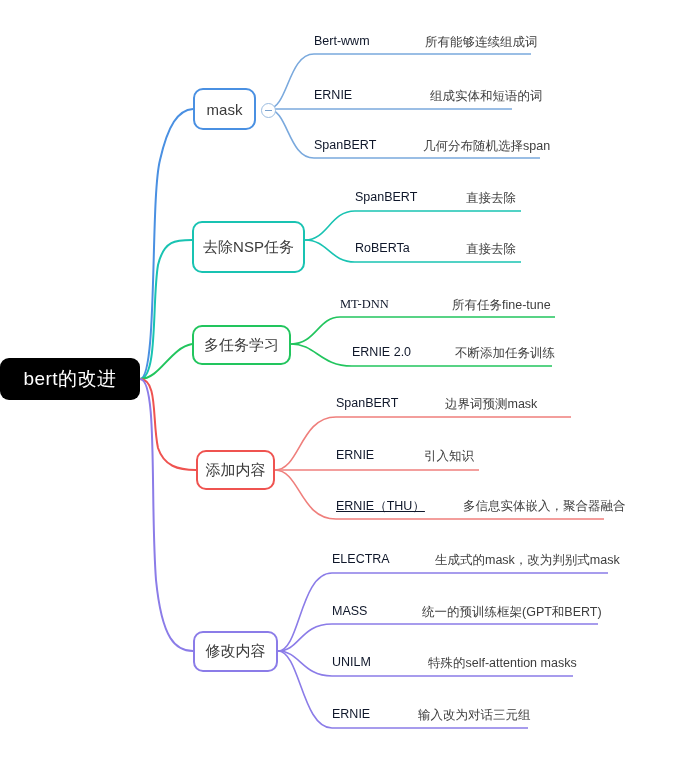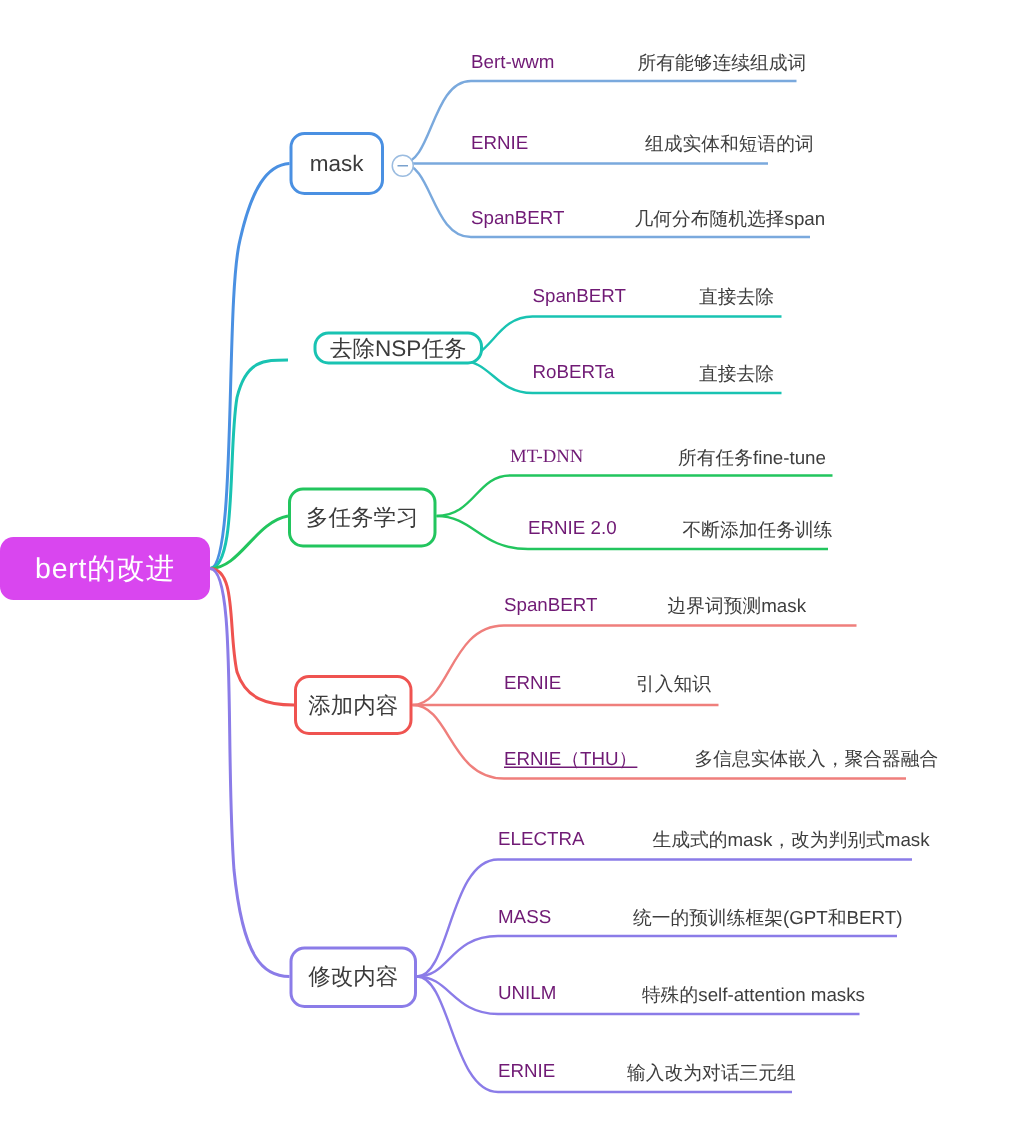--- a/index.html
+++ b/index.html
@@ -31,40 +31,40 @@
   }
   .node {
     position: absolute;
     box-sizing: border-box;
     display: flex;
     align-items: center;
     justify-content: center;
     white-space: nowrap;
   }
   .root-node {
-    background: #d946ef;
+    background: #000000;
     color: #ffffff;
     border-radius: 9px;
     font-size: 19px;
     letter-spacing: 0.5px;
     padding: 16px 14px;
   }
   .branch-node {
     background: #ffffff;
     border: 2px solid #888;
     border-radius: 10px;
     font-size: 15px;
     color: #3b3b3b;
     padding: 0 12px;
     justify-content: center;
   }
   .leaf-label {
     position: absolute;
     font-size: 12.5px;
-    color: #701a75;
+    color: #0f172a;
     white-space: nowrap;
   }
   .leaf-desc {
     position: absolute;
     font-size: 12.5px;
     color: #3d3d3d;
     white-space: nowrap;
   }
   .collapse-toggle {
     position: absolute;
@@ -129,21 +129,21 @@
 
   <div class="leaf-label" style="left:314px; top:34px;">Bert-wwm</div>
   <div class="leaf-desc" style="left:425px; top:34px;">所有能够连续组成词</div>
 
   <div class="leaf-label" style="left:314px; top:88px;">ERNIE</div>
   <div class="leaf-desc" style="left:430px; top:88px;">组成实体和短语的词</div>
 
   <div class="leaf-label" style="left:314px; top:138px;">SpanBERT</div>
   <div class="leaf-desc" style="left:423px; top:138px;">几何分布随机选择span</div>
 
-  <div class="node branch-node" style="left:209px; top:221px; width:113px; height:22px; border-color:#19c3b2;">
+  <div class="node branch-node" style="left:192px; top:221px; width:113px; height:52px; border-color:#19c3b2;">
     <span>去除NSP任务</span>
   </div>
 
   <div class="leaf-label" style="left:355px; top:190px;">SpanBERT</div>
   <div class="leaf-desc" style="left:466px; top:190px;">直接去除</div>
 
   <div class="leaf-label" style="left:355px; top:241px;">RoBERTa</div>
   <div class="leaf-desc" style="left:466px; top:241px;">直接去除</div>
 
   <div class="node branch-node" style="left:192px; top:325px; width:99px; height:40px; border-color:#22c55e;">

